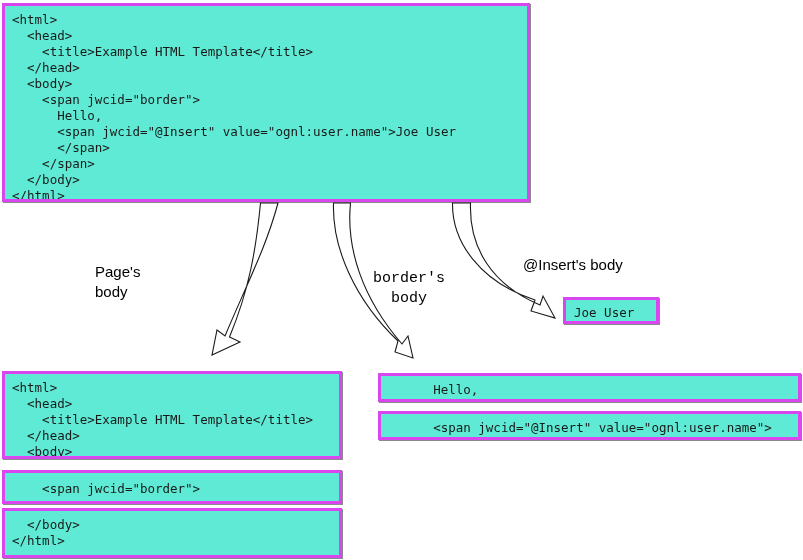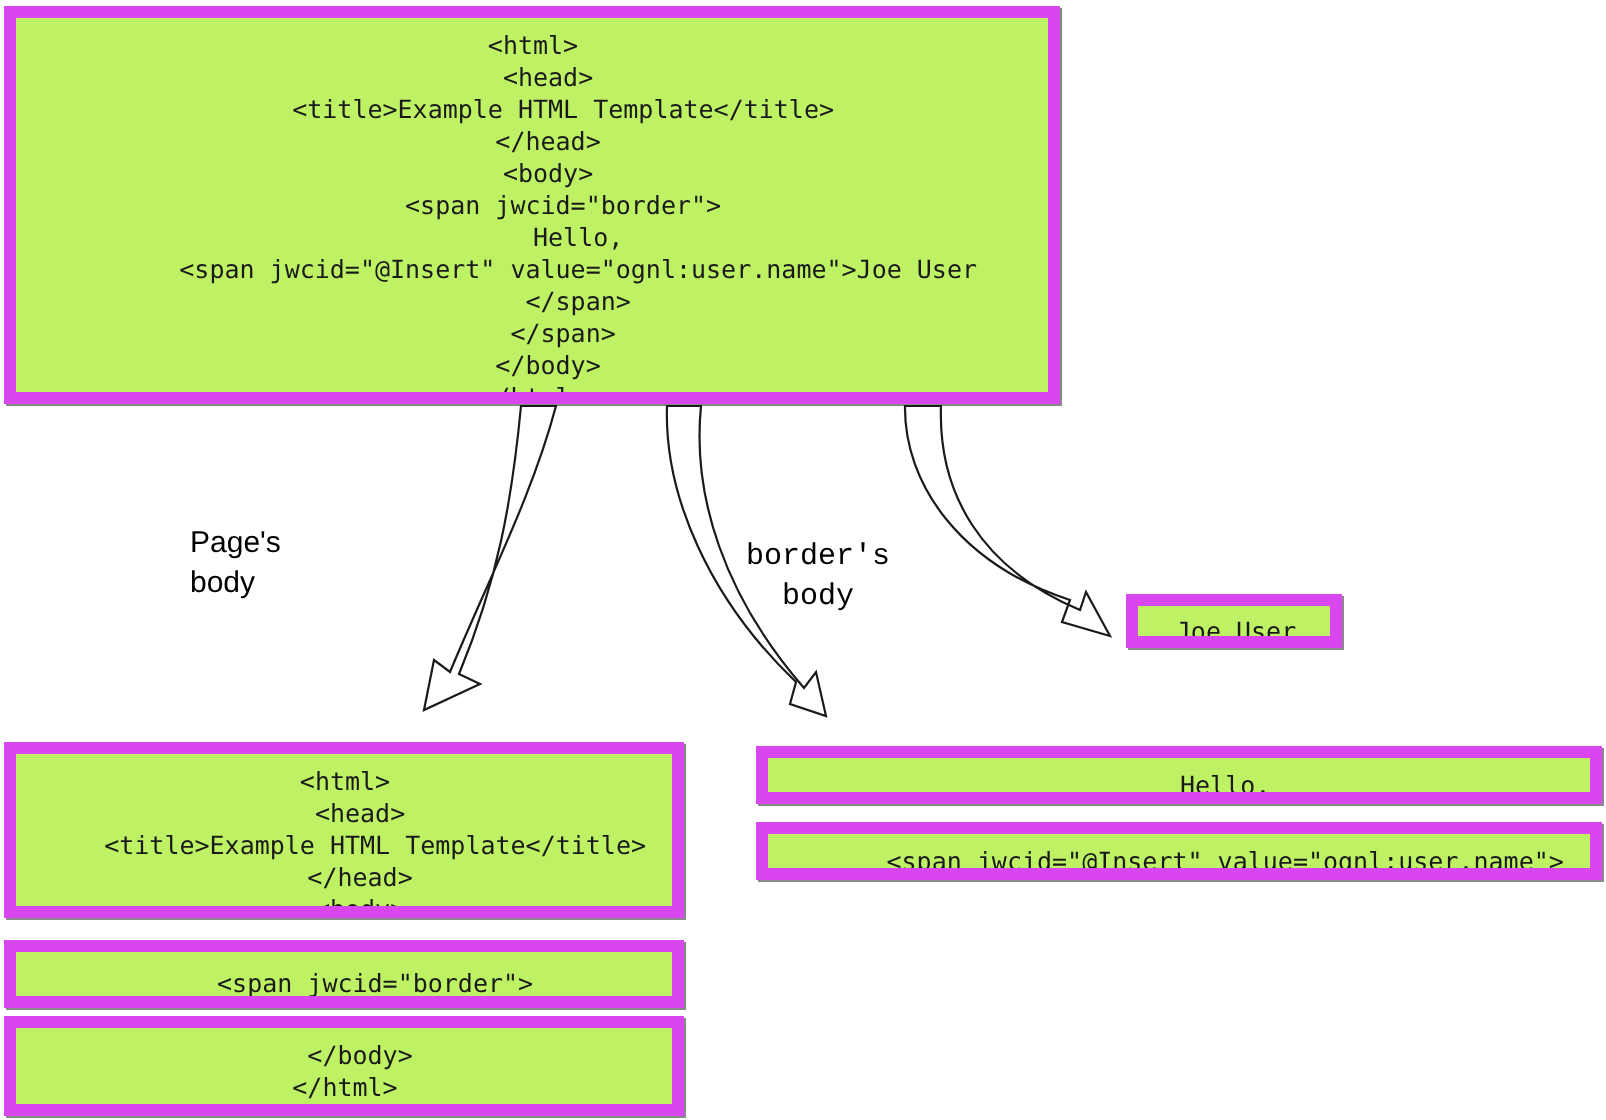--- a/index.html
+++ b/index.html
@@ -11,30 +11,29 @@
     position: relative;
     width: 803px;
     height: 560px;
     background: #ffffff;
     overflow: hidden;
     font-family: "Liberation Sans", sans-serif;
   }
   .code-box {
     position: absolute;
     box-sizing: border-box;
-    background: #bef264;
-    border: 6px solid #d946ef;
+    background: #5eead4;
+    border: 3px solid #d946ef;
     box-shadow: 1px 1px 0 0 #8a8a8a;
     font-family: "Liberation Mono", monospace;
     font-size: 12.5px;
     line-height: 16px;
     color: #1a1a1a;
     white-space: pre;
     overflow: hidden;
-    text-align: center;
   }
   .code-box .code-text {
     display: block;
     white-space: pre;
   }
   #top-box {
     left: 2px;
     top: 3px;
     width: 528px;
     height: 199px;
@@ -71,21 +70,21 @@
   #br-box-2 {
     left: 378px;
     top: 411px;
     width: 423px;
     height: 29px;
     padding: 6px 6px 6px 7px;
   }
   #insert-result-box {
     left: 563px;
     top: 297px;
-    width: 108px;
+    width: 96px;
     height: 27px;
     padding: 5px 6px 6px 8px;
   }
   .arrow-label {
     position: absolute;
     font-family: "Liberation Sans", sans-serif;
     font-size: 15px;
     line-height: 20px;
     color: #000000;
     white-space: pre;
@@ -147,20 +146,21 @@
 
     <path d="M 333.5,203 C 332,248 355,300 398,341 L 395,352 L 413,358 L 408,336 L 402,344 C 362,298 346,248 350.5,203 Z"></path>
 
     <path d="M 452.5,203 C 452,242 480,282 535,300 L 531,311 L 555,318 L 543,296 L 540,305 C 490,284 469,246 470.5,203 Z"></path>
   </svg>
 
   <div class="arrow-label" id="label-page-body"><span>Page's</span><br><span>body</span></div>
 
   <div class="arrow-label" id="label-border-body"><span>border's</span><br><span>body</span></div>
 
+  <div class="arrow-label" id="label-insert-body"><span>@Insert's body</span></div>
 
   <div class="code-box" id="insert-result-box"><code class="code-text">Joe User</code></div>
 
   <div class="code-box" id="bl-box-1"><code class="code-text">&lt;html&gt;
   &lt;head&gt;
     &lt;title&gt;Example HTML Template&lt;/title&gt;
   &lt;/head&gt;
   &lt;body&gt;</code></div>
 
   <div class="code-box" id="bl-box-2"><code class="code-text">    &lt;span jwcid="border"&gt;</code></div>

